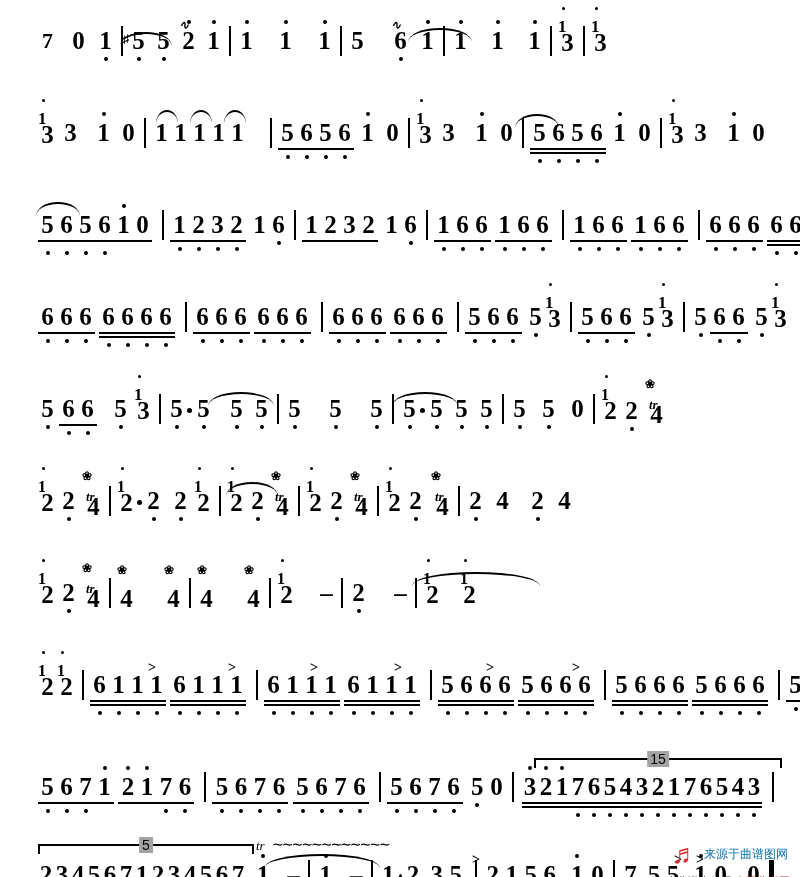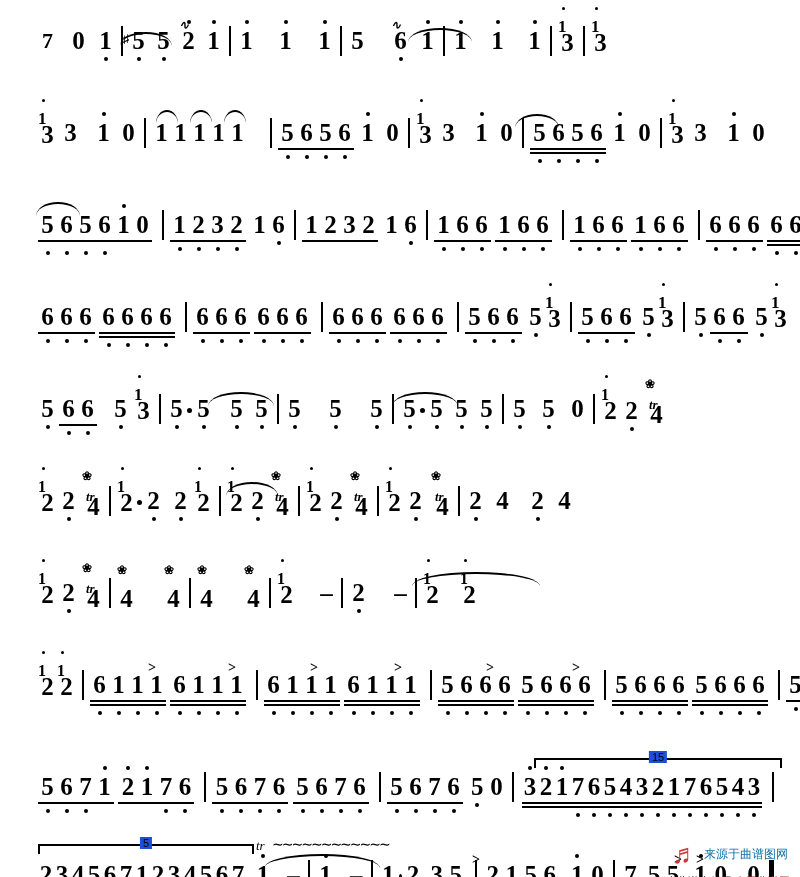--- a/index.html
+++ b/index.html
@@ -176,22 +176,22 @@
     border-top: 2px solid #000;
     height: 8px;
     border-left: 2px solid #000;
     border-right: 2px solid #000;
   }
   .bracket .num {
     position: absolute;
     top: -9px;
     left: 50%;
     transform: translateX(-50%);
-    background: #1d4ed8;
-    font-size: 11px;
+    background: #a3a3a3;
+    font-size: 14px;
     padding: 0 3px;
     font-family: "Liberation Sans", sans-serif;
   }
 
   .wavy {
     position: absolute;
     font-size: 14px;
     letter-spacing: -2px;
   }
 

